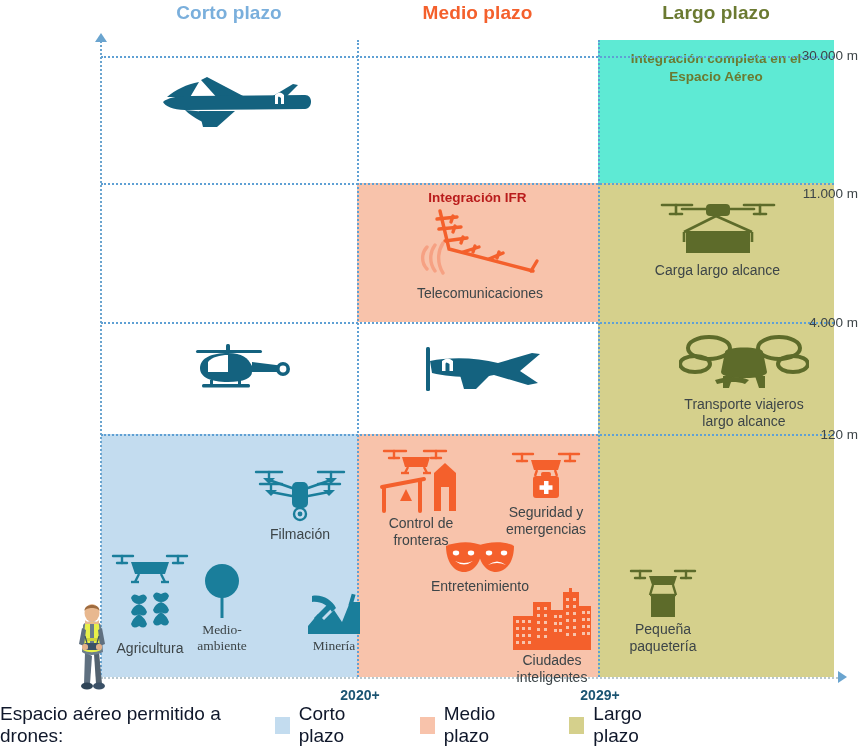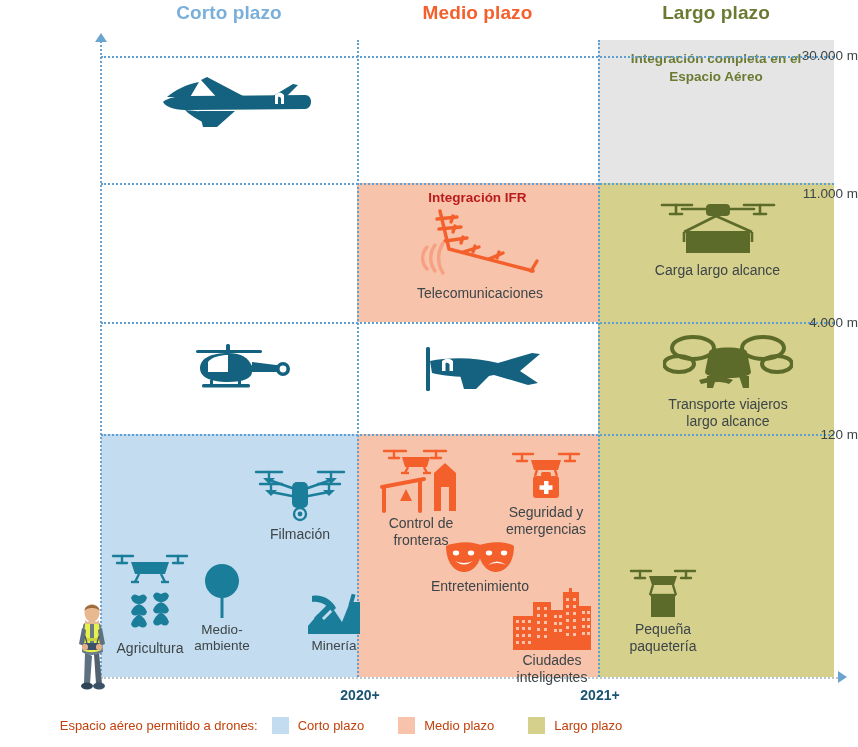--- a/index.html
+++ b/index.html
@@ -56,21 +56,21 @@
   }
 
   
   .xtick{
     position:absolute;top:687px;width:120px;text-align:center;
     font-size:14px;font-weight:bold;color:#1b5472;
   }
 
   
   .band{position:absolute;}
-  #band-largo-top{left:598px;top:40px;width:236px;height:143px;background:#e5e5e5;}
+  #band-largo-top{left:598px;top:40px;width:236px;height:143px;background:#5eead4;}
   #band-largo-mid{left:598px;top:183px;width:236px;height:139px;background:#d5d08c;}
   #band-largo-low{left:598px;top:322px;width:236px;height:112px;background:#d5d08c;}
   #band-largo-bot{left:598px;top:434px;width:236px;height:243px;background:#d5d08c;}
   #band-medio-ifr{left:357px;top:183px;width:241px;height:139px;background:#f8c3ab;}
   #band-medio-bot{left:357px;top:434px;width:241px;height:243px;background:#f8c3ab;}
   #band-corto-bot{left:101px;top:434px;width:256px;height:243px;background:#c3dcef;}
 
   .band-title{
     position:absolute;left:0;right:0;text-align:center;
     font-size:13.5px;font-weight:bold;line-height:18px;
@@ -78,30 +78,30 @@
   #t-integracion-completa{top:10px;color:#6b7a31;}
   #t-integracion-ifr{top:6px;color:#b91c1c;}
 
   
   .item{position:absolute;text-align:center;}
   .item .label{
     font-size:14px;line-height:17px;color:#3d4548;white-space:pre-line;
     font-family:"Liberation Sans","DejaVu Sans",sans-serif;
   }
   .item .icon{display:block;margin:0 auto 2px auto;}
-  .item.small .label{font-size:13.5px;line-height:16px;}
+  .item.small .label{font-size:13.5px;line-height:16px;font-family:Liberation Serif, serif;}
 
   
   #operator{position:absolute;left:72px;top:600px;width:40px;height:90px;}
 
   
   .legend{
     position:absolute;left:0;top:712px;width:682px;height:26px;
     display:flex;align-items:center;justify-content:center;gap:0px;
-    font-size:13px;color:#c2410c;
+    font-size:19px;color:#0f172a;
   }
   .legend-title{margin-right:14px;}
   .legend-entry{display:flex;align-items:center;margin-right:34px;}
   .legend-entry:last-child{margin-right:0;}
   .swatch{width:17px;height:17px;display:inline-block;margin-right:9px;}
 </style>
 </head>
 <body>
 
 <div class="canvas">
@@ -136,21 +136,21 @@
   <div class="axis-arrow-up"></div>
   <div class="axis-x"></div>
   <div class="axis-arrow-right"></div>
 
   <div class="ytick" style="top:48px">30.000 m</div>
   <div class="ytick" style="top:186px">11.000 m</div>
   <div class="ytick" style="top:315px">4.000 m</div>
   <div class="ytick" style="top:427px">120 m</div>
 
   <div class="xtick" style="left:300px">2020+</div>
-  <div class="xtick" style="left:540px">2021+</div>
+  <div class="xtick" style="left:540px">2029+</div>
 
   <div class="item" id="i-airliner" style="left:150px;top:72px;width:170px;">
     <svg class="icon" width="160" height="62" viewBox="0 0 160 62">
       <g fill="#14627f">
         <path d="M12 25 C20 18 32 12 44 10 L34 27 L64 28 L46 8 L52 5 L90 25 Z"></path>
         <path d="M8 30 C12 26 22 24 34 24 L150 23 C158 23 158 36 150 37 L30 38 C18 38 10 34 8 30 Z"></path>
         <path d="M30 38 C38 46 50 52 60 54 L52 40 Z"></path>
         <path d="M44 39 L80 39 L62 55 L48 55 Z"></path>
         <path d="M118 24 L138 12 L143 13 L132 24 Z"></path>
       </g>
@@ -227,21 +227,21 @@
       <g stroke="#5d6b2a" stroke-width="2.6" fill="none">
         <path d="M26 34 L58 18 L94 34"></path>
         <path d="M26 34 L26 44"></path>
         <path d="M94 34 L94 44"></path>
       </g>
       <rect x="28" y="33" width="64" height="22" fill="#5d6b2a"></rect>
     </svg>
     <div class="label">Carga largo alcance</div>
   </div>
 
-  <div class="item" id="i-transporte" style="left:643px;top:332px;width:170px;">
+  <div class="item" id="i-transporte" style="left:659px;top:332px;width:170px;">
     <svg class="icon" width="130" height="62" viewBox="0 0 130 62">
       <g fill="none" stroke="#5d6b2a" stroke-width="4">
         <ellipse cx="30" cy="16" rx="21" ry="11"></ellipse>
         <ellipse cx="100" cy="16" rx="21" ry="11"></ellipse>
         <ellipse cx="16" cy="32" rx="15" ry="8"></ellipse>
         <ellipse cx="114" cy="32" rx="15" ry="8"></ellipse>
       </g>
       <path d="M46 20 C46 14 84 14 84 20 L88 40 C88 48 42 48 42 40 Z" fill="#5d6b2a"></path>
       <g fill="#5d6b2a">
         <path d="M44 44 L54 44 L50 56 L44 56 Z"></path>

